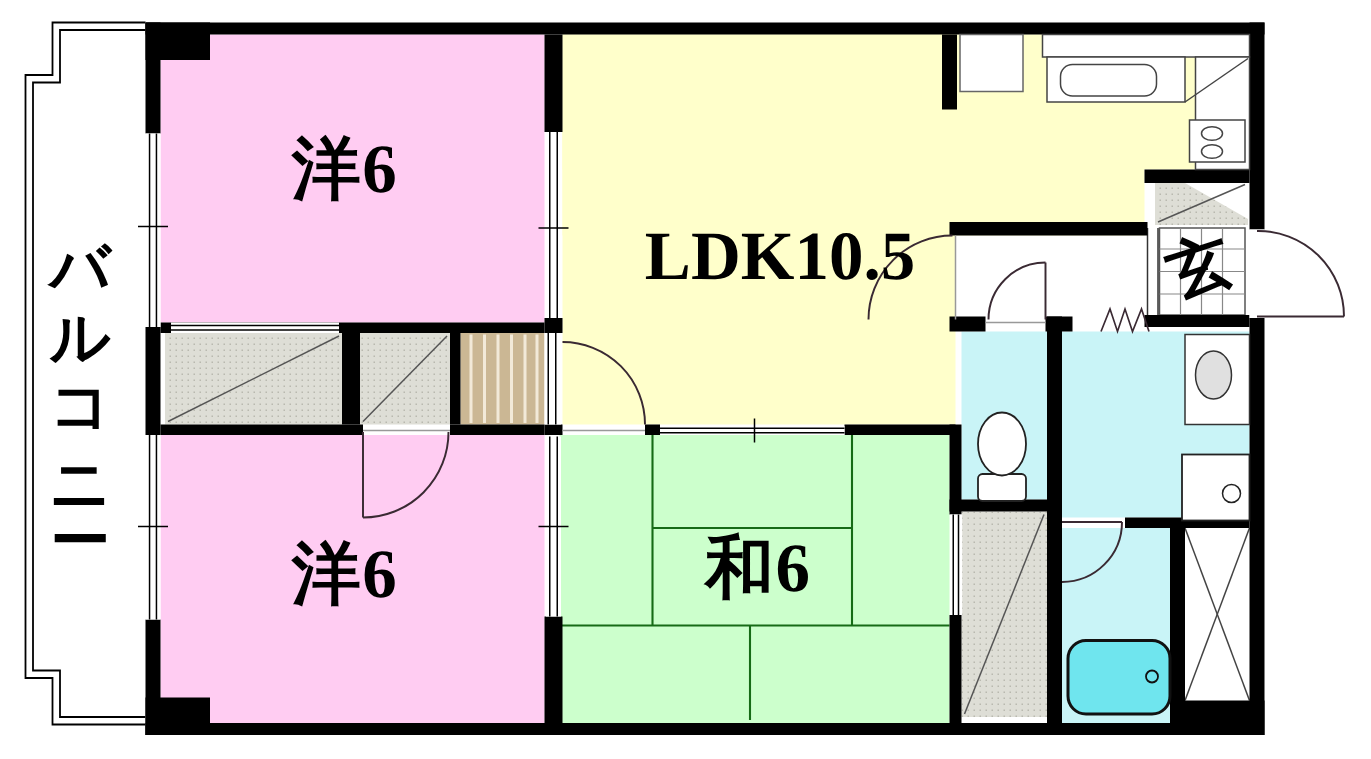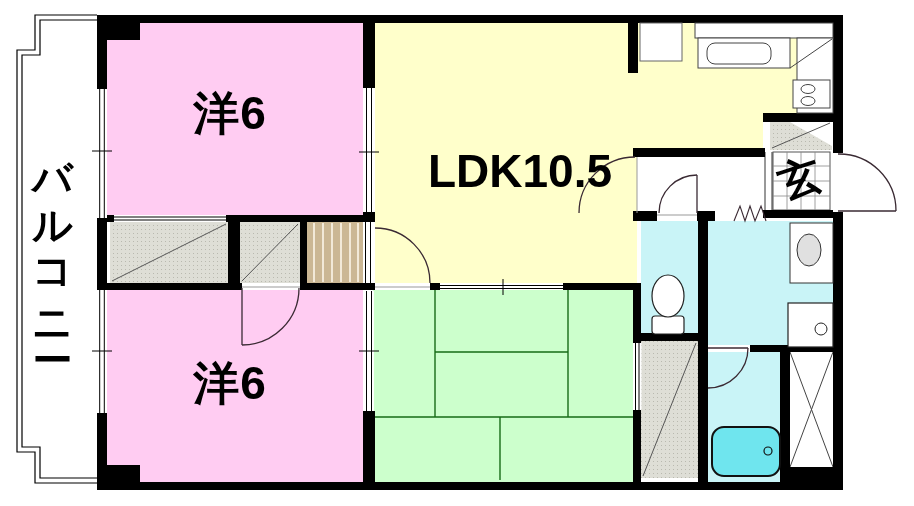--- a/index.html
+++ b/index.html
@@ -1,17 +1,17 @@
 <!DOCTYPE html>
 <html><head>
 <meta charset="utf-8">
 <style>
   html,body{margin:0;padding:0;background:#ffffff;}
   #stage{position:relative;width:914px;height:496px;background:#fff;overflow:hidden;
-         font-family:Liberation Sans, sans-serif;}
+         font-family:Liberation Serif, serif;}
   #plan-svg{position:absolute;left:0;top:0;}
   .lbl{position:absolute;color:#000;font-weight:bold;line-height:1;white-space:nowrap;}
   .lbl-room{font-size:46px;letter-spacing:1px;}
   .lbl-ldk{font-size:46px;letter-spacing:0px;}
   .lbl-balcony{font-size:40px;writing-mode:vertical-rl;text-orientation:mixed;letter-spacing:6px;}
   .lbl-genkan{font-size:42px;transform:rotate(-18deg);}
 </style>
 </head>
 <body>
 
@@ -222,15 +222,16 @@
     <g>
       <rect x="712" y="427" width="68" height="49" rx="12" stroke="#111" stroke-width="2" fill="#6FE5EE"></rect>
       <circle cx="768" cy="451" r="4" fill="none" stroke="#111" stroke-width="1.2"></circle>
     </g>
   </g>
 </svg>
 
 <div class="lbl lbl-room" style="left:150px;top:90px;width:160px;text-align:center;">洋6</div>
 <div class="lbl lbl-ldk" style="left:395px;top:113px;width:250px;text-align:center;margin-top:35px;">LDK10.5</div>
 <div class="lbl lbl-room" style="left:150px;top:360px;width:160px;text-align:center;">洋6</div>
+<div class="lbl lbl-room" style="left:428px;top:356px;width:155px;text-align:center;">和6</div>
 <div class="lbl lbl-balcony" style="left:33px;top:133px;height:270px;">バルコニー</div>
 <div class="lbl lbl-genkan" style="left:779px;top:158px;">玄</div>
 </div>
 
 </body></html>

